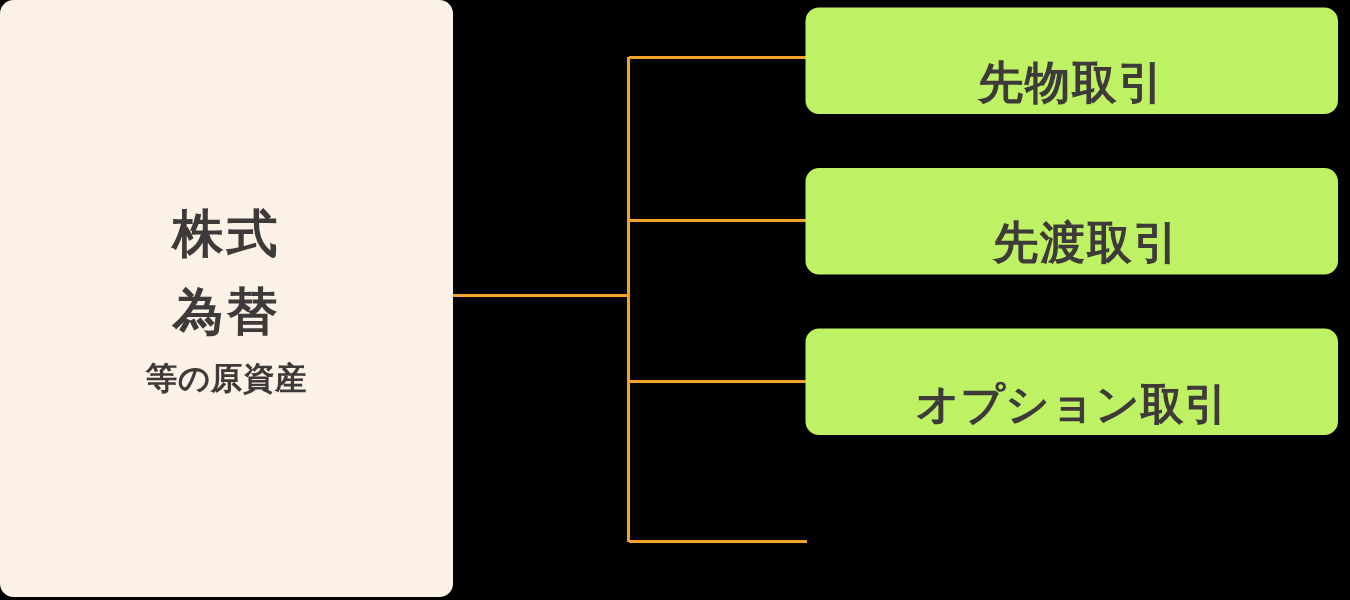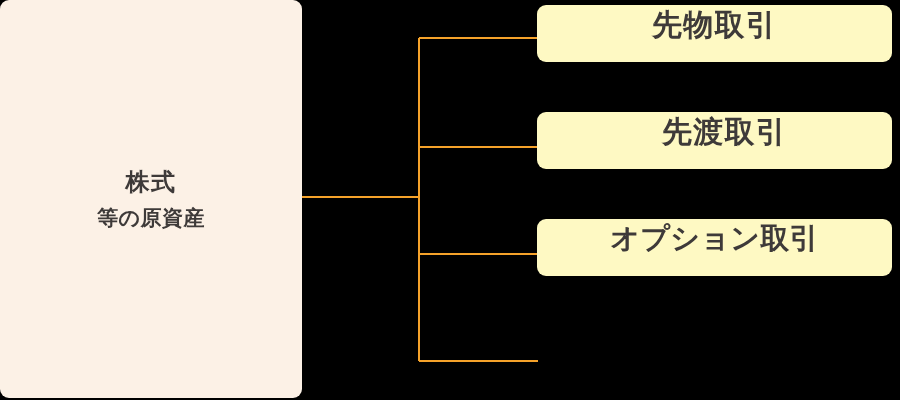--- a/index.html
+++ b/index.html
@@ -26,21 +26,21 @@
     background: #FCF1E6;
     border-radius: 9px;
     box-sizing: border-box;
     display: flex;
     flex-direction: column;
     align-items: center;
     justify-content: center;
   }
   .source-line {
     color: #3E3A39;
-    font-size: 24px;
+    font-size: 34px;
     font-weight: 700;
     line-height: 1.54;
     letter-spacing: 0.06em;
     text-align: left;
     white-space: nowrap;
   }
   .source-note {
     color: #3E3A39;
     font-size: 21px;
     font-weight: 700;
@@ -59,25 +59,25 @@
     width: 900px;
     height: 400px;
     pointer-events: none;
   }
 
   
   .product-box {
     position: absolute;
     left: 537px;
     width: 355px;
-    height: 57px;
-    background: #fef9c3;
+    height: 71px;
+    background: #bef264;
     border-radius: 9px;
     display: flex;
-    align-items: flex-start;
+    align-items: flex-end;
     justify-content: center;
     box-sizing: border-box;
   }
   .product-label {
     color: #3E3A39;
     font-size: 30px;
     font-weight: 700;
     letter-spacing: 0.04em;
     white-space: nowrap;
     text-align: center;
@@ -89,20 +89,21 @@
   .pb2 { top: 219px; font-family: Liberation Serif, serif; }
   .pb3 { top: 326px; }
 </style>
 </head>
 <body>
 
 <div id="canvas">
 
   <div class="source-box">
     <div class="source-line">株式</div>
+    <div class="source-line">為替</div>
     <div class="source-note">等の原資産</div>
   </div>
 
   <svg id="connectors" viewBox="0 0 900 400" xmlns="http://www.w3.org/2000/svg">
     <g fill="none" stroke="#F5A22A" stroke-width="2" shape-rendering="crispEdges">
       <line x1="302" y1="197" x2="420" y2="197"></line>
       <line x1="419" y1="38" x2="419" y2="361"></line>
       <line x1="419" y1="38" x2="538" y2="38"></line>
       <line x1="419" y1="147" x2="538" y2="147"></line>
       <line x1="419" y1="254" x2="538" y2="254"></line>

